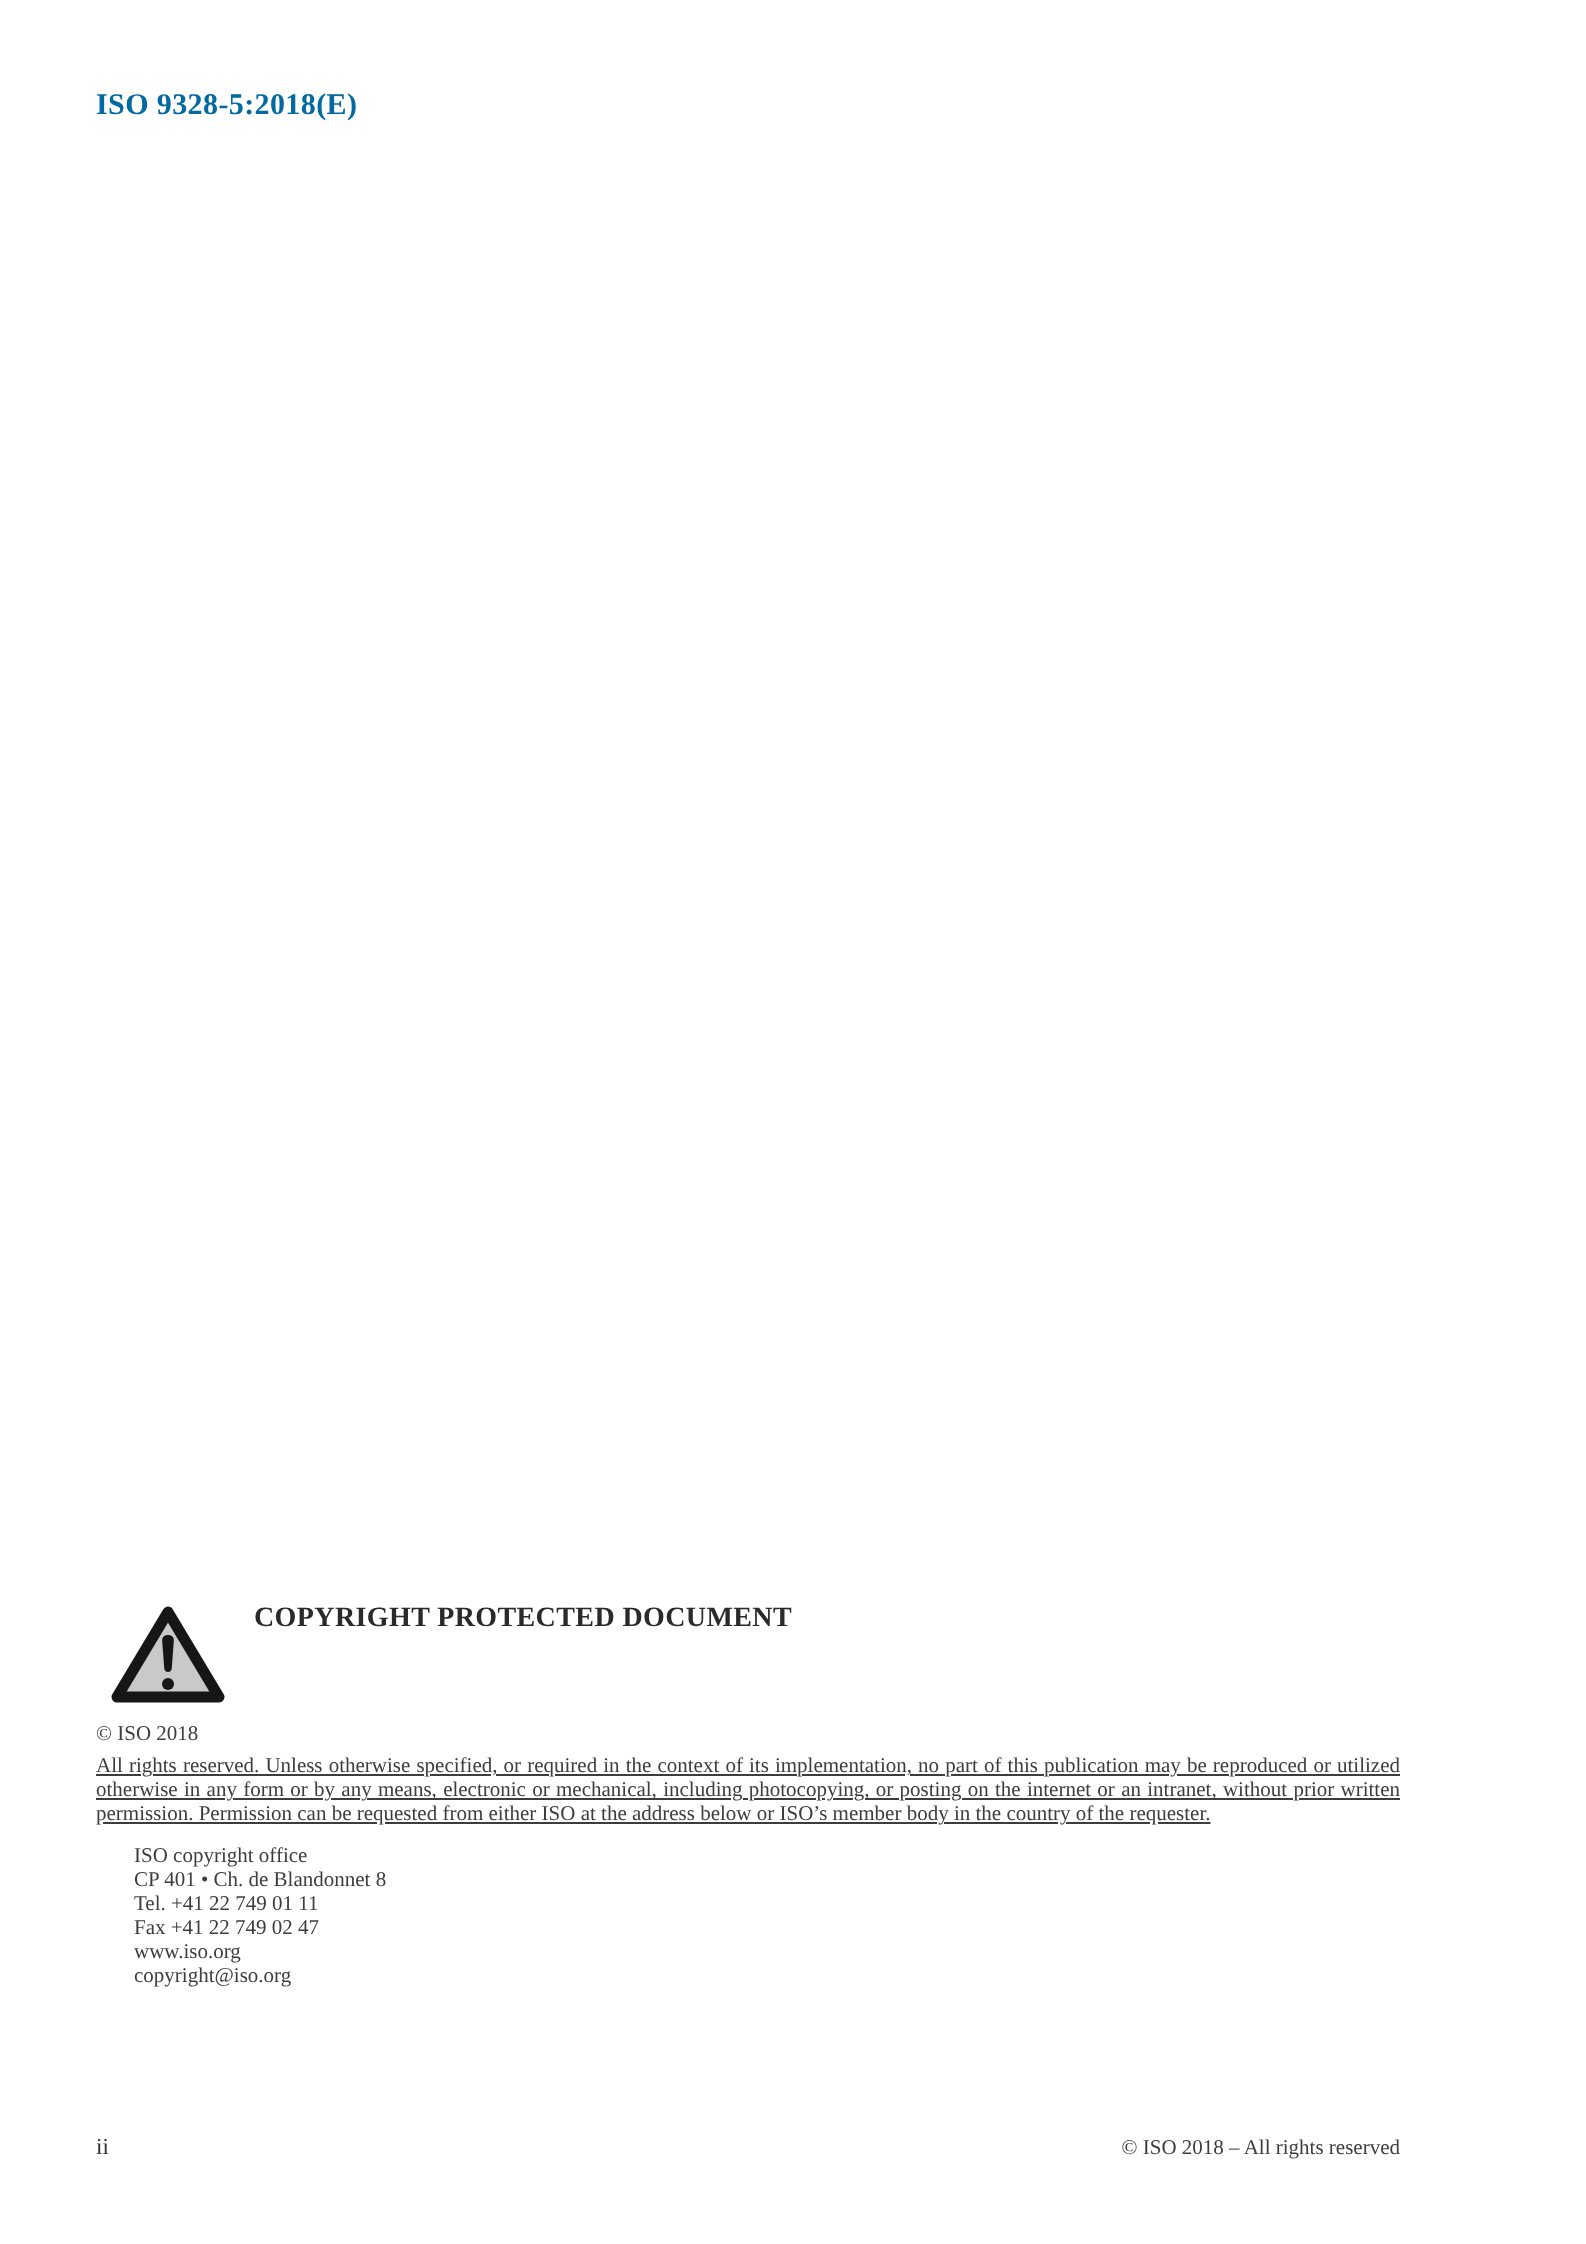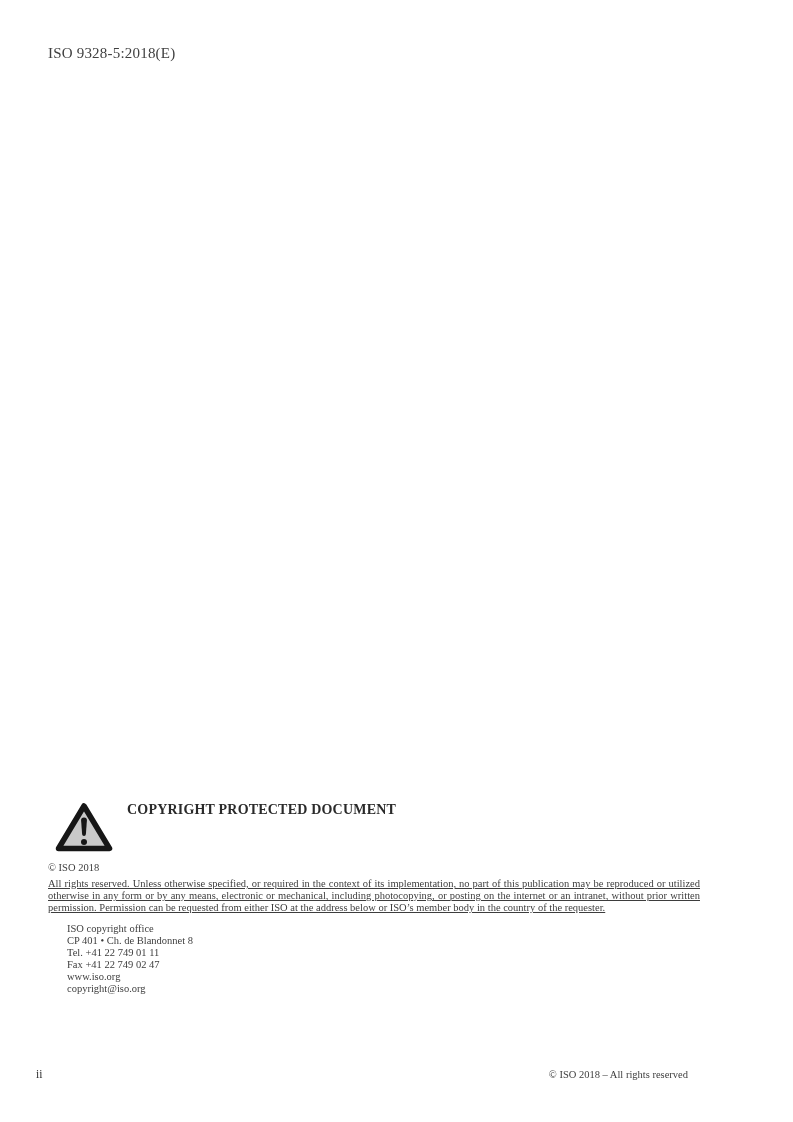--- a/index.html
+++ b/index.html
@@ -15,22 +15,22 @@
   .page {
     position: absolute;
     inset: 0;
     background: #ffffff;
   }
   .doc-header {
     position: absolute;
     left: 48px;
     top: 45px;
     font-size: 15px;
-    font-weight: normal;
-    color: #404040;
+    font-weight: bold;
+    color: #0369a1;
     letter-spacing: 0.2px;
   }
   .copyright-section {
     position: absolute;
     left: 48px;
     top: 802px;
     width: 652px;
   }
   .title-row {
     display: flex;
@@ -69,21 +69,21 @@
     color: #3d3d3d;
   }
   .address-block div { white-space: nowrap; }
   .published-line {
     margin-top: 10px;
     font-size: 10.5px;
     color: #3d3d3d;
   }
   .doc-footer {
     position: absolute;
-    left: 36px;
+    left: 48px;
     top: 1068px;
     width: 652px;
     display: flex;
     justify-content: space-between;
     align-items: baseline;
   }
   .page-number {
     font-size: 11.5px;
     color: #2f2f2f;
   }

